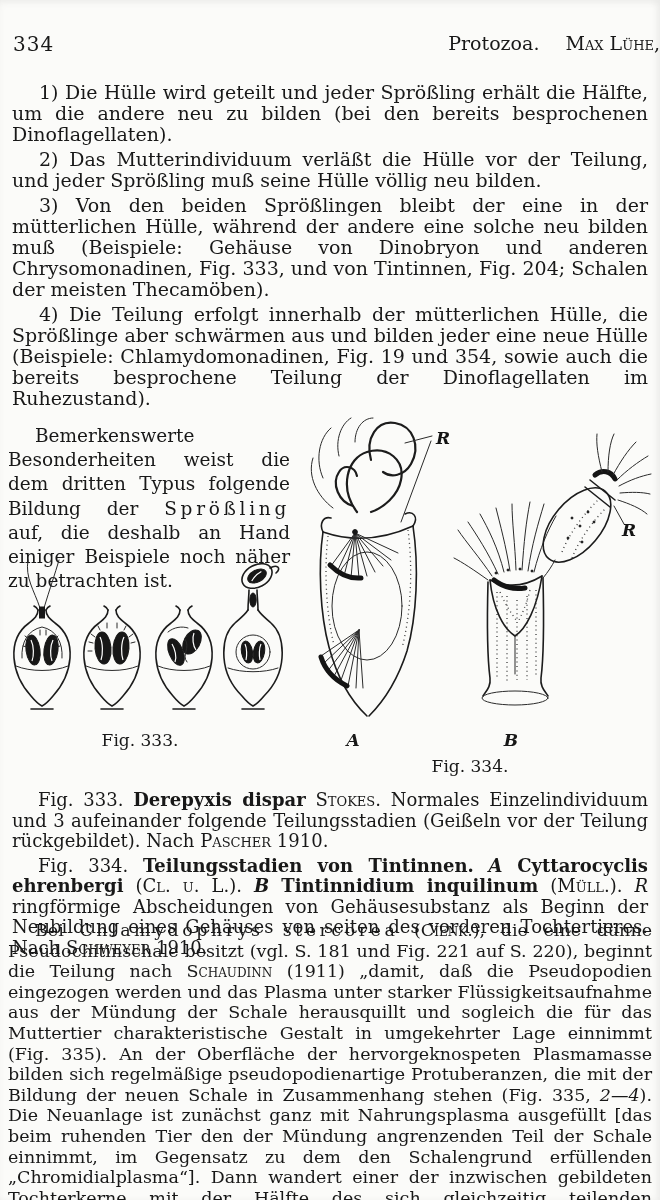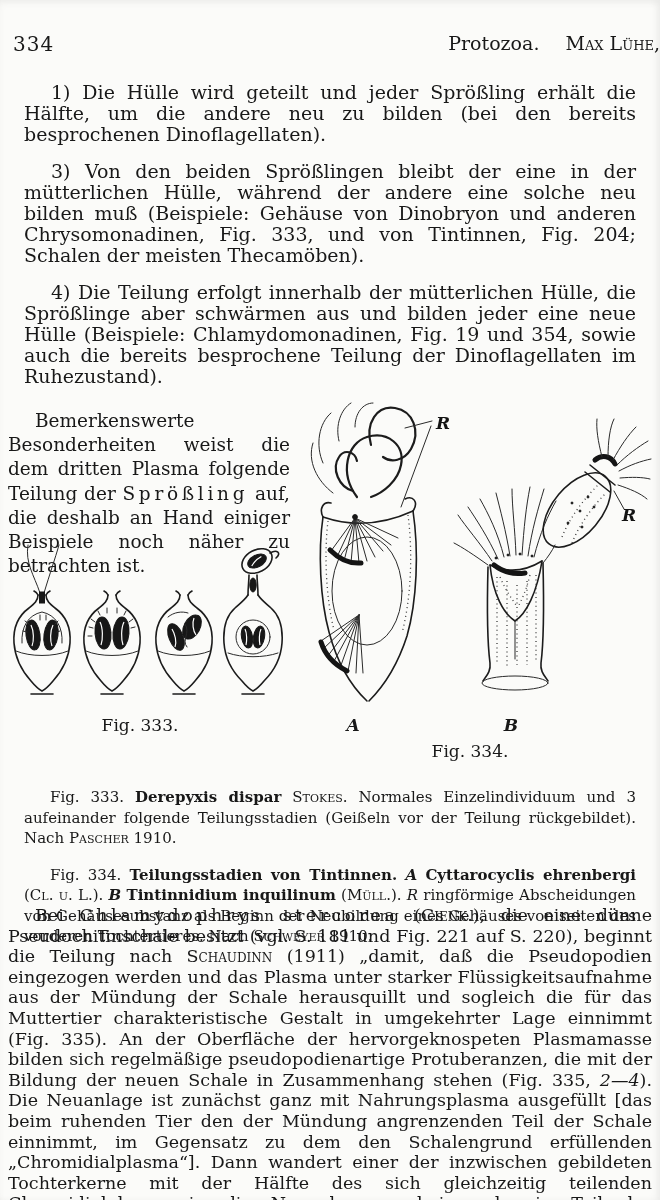--- a/index.html
+++ b/index.html
@@ -20,21 +20,21 @@
   .pagenum {
     position: absolute; left: 13px; top: 32px;
     font-size: 20px; letter-spacing: 1px;
   }
   .headtitle { text-align: right; font-size: 19px; }
   .headtitle .gap { display: inline-block; width: 26px; }
 
   
   .intro { margin: 22px 8px 0 8px; }
   .intro p {
-    margin: 16px; text-align: justify;
+    margin: 4px; text-align: justify;
     font-size: 19px; line-height: 21px;
     text-indent: 27px;
   }
 
   
   .figzone { position: relative; margin: 9px 0 0 0; height: 494px; }
   .sidepara {
     position: absolute; left: 8px; top: 6px; width: 282px;
     font-size: 18.5px; line-height: 24.2px;
     text-align: justify; text-indent: 27px; margin: 0;
@@ -44,21 +44,21 @@
     position: absolute; font-size: 17px; text-align: center;
   }
   .sublabel {
     position: absolute; font-size: 17px; font-style: italic; font-weight: bold;
     text-align: center; width: 30px;
   }
 
   
   .captions { position: absolute; left: 8px; right: 8px; top: 368px; }
   .captions p {
-    margin: 16px; font-size: 15px; line-height: 20.5px;
+    margin: 4px; font-size: 18px; line-height: 20.5px;
     text-align: justify; text-indent: 26px;
   }
 
   
   .bodypara {
     margin: 8px 8px 0 8px; font-size: 17.5px; line-height: 20.6px;
     text-align: justify; text-indent: 27px;
   }
 
   
@@ -84,27 +84,28 @@
 
 <div class="page">
 
   <div class="runhead">
     <span class="pagenum">334</span>
     <div class="headtitle"><span>Protozoa.</span><span class="gap"></span><span class="seg-sc">Max Lühe,</span></div>
   </div>
 
   <div class="intro">
     <p><span>1) Die Hülle wird geteilt und jeder Sprößling erhält die Hälfte, um die andere neu zu bilden (bei den bereits besprochenen Dinoflagellaten).</span></p>
+    <p><span>2) Das Mutterindividuum verläßt die Hülle vor der Teilung, und jeder Sprößling muß seine Hülle völlig neu bilden.</span></p>
     <p><span>3) Von den beiden Sprößlingen bleibt der eine in der mütterlichen Hülle, während der andere eine solche neu bilden muß (Beispiele: Gehäuse von Dinobryon und anderen Chrysomonadinen, Fig. 333, und von Tintinnen, Fig. 204; Schalen der meisten Thecamöben).</span></p>
     <p><span>4) Die Teilung erfolgt innerhalb der mütterlichen Hülle, die Sprößlinge aber schwärmen aus und bilden jeder eine neue Hülle (Beispiele: Chlamydomonadinen, Fig. 19 und 354, sowie auch die bereits besprochene Teilung der Dinoflagellaten im Ruhezustand).</span></p>
   </div>
 
   <div class="figzone">
 
-    <p class="sidepara"><span>Bemerkenswerte Besonderheiten weist die dem dritten Plasma folgende Teilung der </span><span class="seg-sp">Sprößling</span><span> auf, die deshalb an Hand einiger Beispiele noch näher zu betrachten ist.</span></p>
+    <p class="sidepara"><span>Bemerkenswerte Besonderheiten weist die dem dritten Typus folgende Bildung der </span><span class="seg-sp">Sprößling</span><span> auf, die deshalb an Hand einiger Beispiele noch näher zu betrachten ist.</span></p>
 
     <svg class="figsvg" style="left:2px; top:128px;" width="290" height="172" viewBox="0 0 290 172">
 
       <g transform="translate(40,64)">
         <path class="thin" d="M -2 -2 C -8 -20 -17 -32 -14 -50"></path>
         <path class="thin" d="M 2 -2 C 8 -22 13 -36 17 -50"></path>
         <rect x="-2.5" y="-3" width="5" height="11" class="blob"></rect>
         <path class="ln" d="M -4 0 C -4 6 -8 9 -13 13 C -24 21 -29 34 -28 48 C -27 62 -20 76 -11 86 C -6 92 -2 95 0 96 C 2 95 6 92 11 86 C 20 76 27 62 28 48 C 29 34 24 21 13 13 C 8 9 4 6 4 0"></path>
         <path class="ln" d="M -4 0 C -5 -2 -6 -3 -8 -4 M 4 0 C 5 -2 6 -3 8 -4"></path>
         <path class="ln" d="M -11 99 L 11 99"></path>

